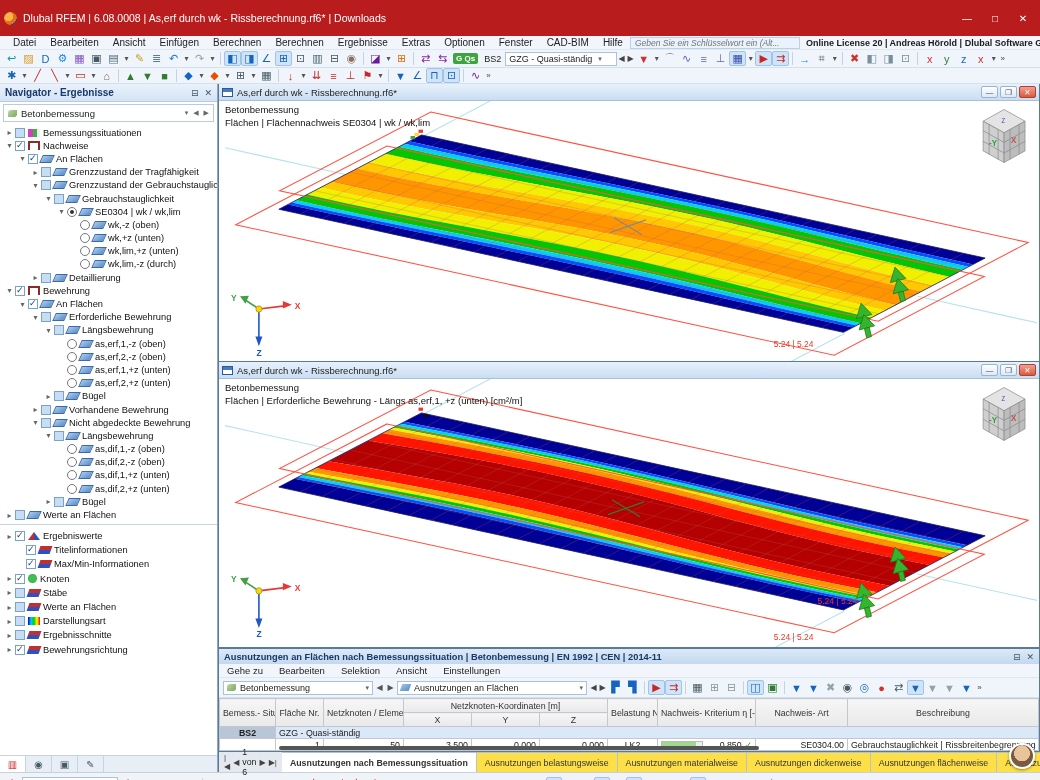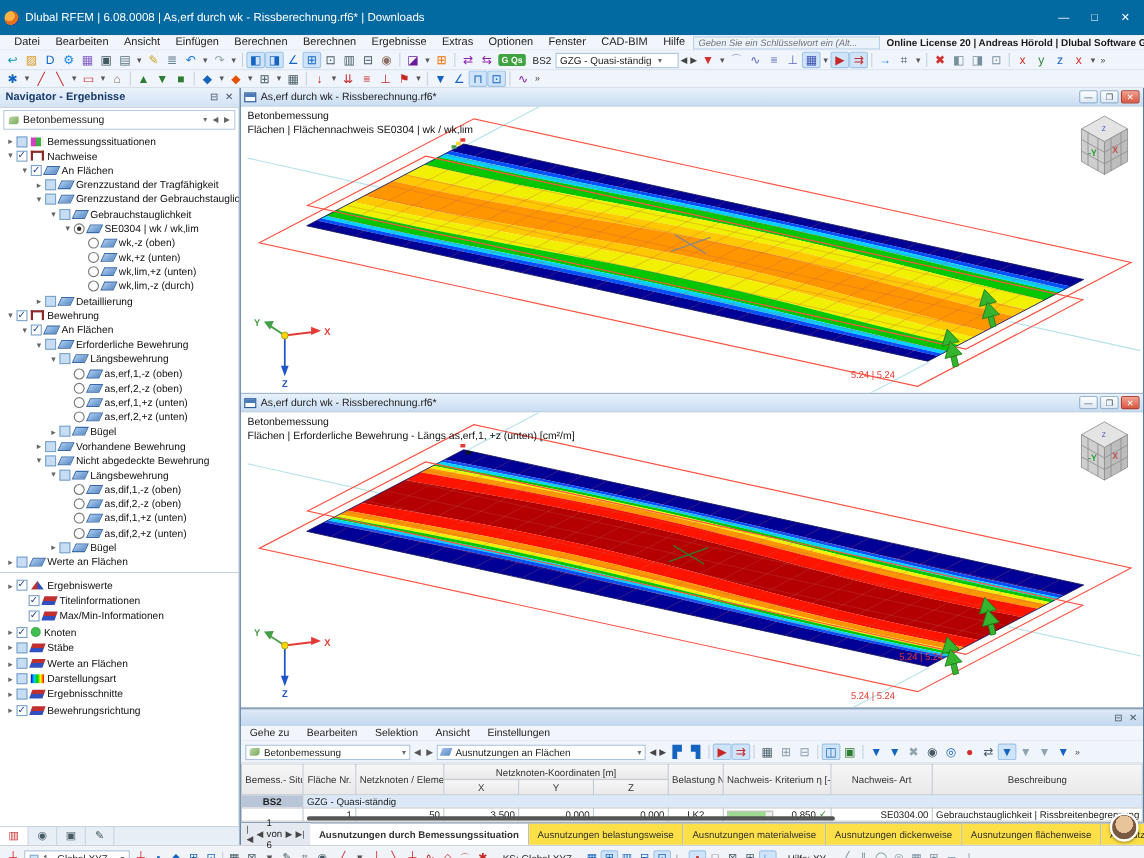--- a/index.html
+++ b/index.html
@@ -1,19 +1,19 @@
 <!DOCTYPE html>
 <html><head>
 <meta charset="utf-8">
 <style>
   html,body{margin:0;padding:0;background:#444;}
   *{box-sizing:border-box;font-family:"Liberation Sans","DejaVu Sans",sans-serif;}
   .app{position:relative;width:1040px;height:780px;background:#eef3f9;overflow:hidden;font-size:10px;color:#222;}
   
-  .titlebar{height:16px;background:#0369a1;display:flex;align-items:center;color:#fff;padding:16px 4px;}
+  .titlebar{height:36px;background:#b91c1c;display:flex;align-items:center;color:#fff;padding:0 4px;}
   .appicon{width:13px;height:13px;border-radius:50%;background:radial-gradient(circle at 35% 35%,#ffb347 0 40%,#e2701d 41% 70%,#1a3fae 71% 100%);margin-right:6px;flex:0 0 auto;}
   .ttext{font-size:10.5px;flex:1;white-space:nowrap;overflow:hidden;}
   .wbtns{display:flex;gap:2px;}
   .wb{width:26px;height:16px;display:flex;align-items:center;justify-content:center;font-size:10px;color:#fff;}
   
   .menubar{height:14px;background:#f2f6fc;display:flex;align-items:center;padding:0 6px;border-bottom:1px solid #e0e8f2;font-size:10px;}
   .mi{padding:0 7px;white-space:nowrap;color:#222;}
   .searchwrap{margin-left:auto;display:flex;align-items:center;gap:6px;}
   .searchbox{width:170px;height:12px;border:1px solid #bcd0e8;background:#eaf2fb;font-size:8.5px;color:#8aa0b8;padding:0 4px;font-style:italic;}
   .license{font-size:9px;color:#1a1a1a;white-space:nowrap;font-weight:bold;}
@@ -771,20 +771,21 @@
             </svg>
           <div class="vpoverlay">
             <div>Betonbemessung</div>
             <div>Flächen | Erforderliche Bewehrung - Längs as,erf,1, +z (unten) [cm²/m]</div>
           </div>
         </div>
       </div>
 
       <div class="panel">
         <div class="phead">
+          <span>Ausnutzungen an Flächen nach Bemessungssituation | Betonbemessung | EN 1992 | CEN | 2014-11</span>
           <span class="hb">⊟</span>
           <span class="hb2">✕</span>
         </div>
         <div class="pmenu">
             <span class="mi">Gehe zu</span>
             <span class="mi">Bearbeiten</span>
             <span class="mi">Selektion</span>
             <span class="mi">Ansicht</span>
             <span class="mi">Einstellungen</span>
           </div>
@@ -893,21 +894,21 @@
 
       <div class="tabsrow">
         <span class="pgr">
           <span>|◀</span>
           <span>◀</span>
           <span class="pglabel">1 von 6</span>
           <span>▶</span>
           <span>▶|</span>
         </span>
         <span style="display:flex">
-            <span class="dtab on">Ausnutzungen durch Bemessungssituation</span>
+            <span class="dtab on">Ausnutzungen nach Bemessungssituation</span>
             <span class="dtab ">Ausnutzungen belastungsweise</span>
             <span class="dtab ">Ausnutzungen materialweise</span>
             <span class="dtab ">Ausnutzungen dickenweise</span>
             <span class="dtab ">Ausnutzungen flächenweise</span>
             <span class="dtab ">Ausnutzungen stellenweise</span>
           </span>
         <span class="avatar"></span>
       </div>
     </div>
   </div>

